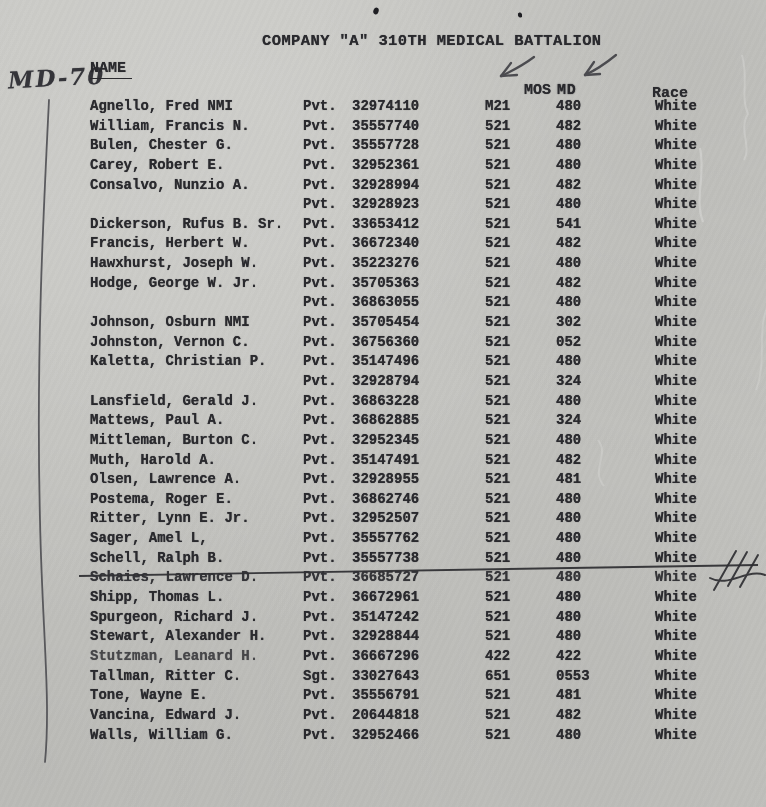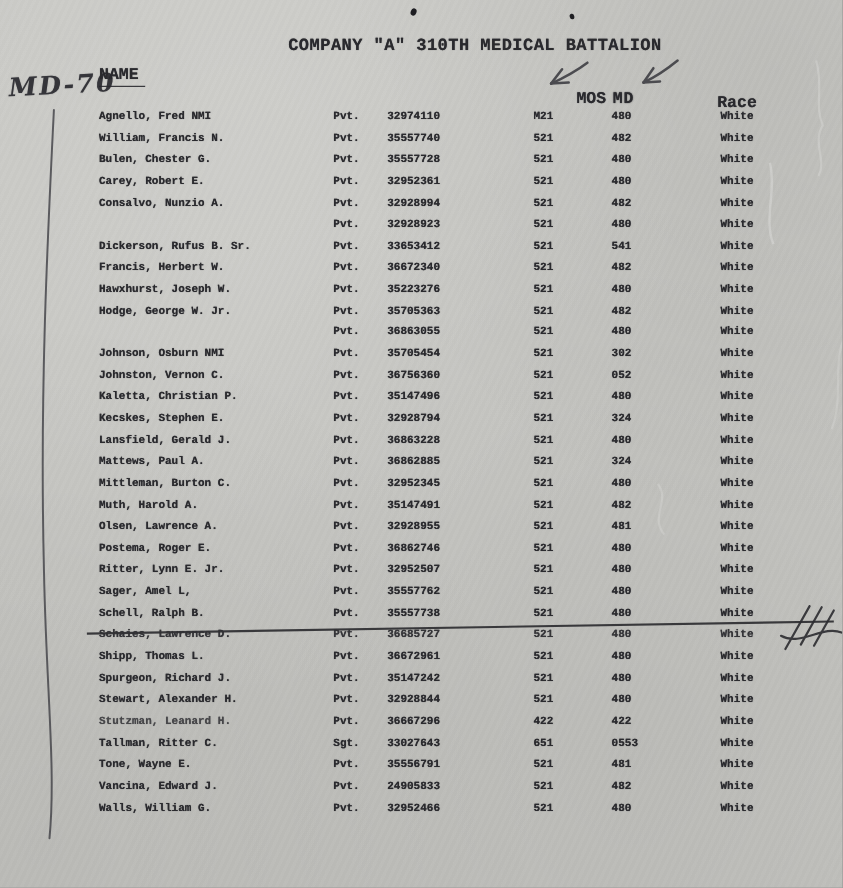--- a/index.html
+++ b/index.html
@@ -33,21 +33,21 @@
     font-size:23px;letter-spacing:2px;
     color:#35353a;transform:rotate(-3deg);
     text-shadow:0 0 1px rgba(40,40,45,.5);
   }
   .hdr{position:absolute;font-size:15px;}
   .hdr-name{left:90px;top:60px;border-bottom:1.5px solid #2a2a2e;padding:0 6px 1px 0;}
   .hdr-mos{left:485px;top:82px;padding-left:39px;}
   .hdr-mo{left:557px;top:82px;letter-spacing:.8px;text-shadow:0 0 1.2px rgba(20,20,25,.95);}
   .hdr-race{left:652px;top:85px;}
   .rows{position:absolute;left:0;top:97px;width:766px;}
-  .row{position:relative;height:19.65px;font-size:10px;line-height:19.65px;}
+  .row{position:relative;height:19.65px;font-size:14px;line-height:19.65px;}
   .cell{position:absolute;top:0;}
   .c-name{left:90px;}
   .c-rank{left:303px;}
   .c-serial{left:352px;}
   .c-mos{left:485px;}
   .c-mo{left:556px;}
   .c-race{left:655px;}
   .row.struck .cell{opacity:.92;}
   .row.faded .c-name{opacity:.8;filter:blur(.2px);}
   svg.overlay{position:absolute;left:0;top:0;pointer-events:none;}
@@ -171,21 +171,20 @@
     </div>
       <div class="row">
       <span class="cell c-name ink">Kaletta, Christian P.</span>
       <span class="cell c-rank ink">Pvt.</span>
       <span class="cell c-serial ink">35147496</span>
       <span class="cell c-mos ink">521</span>
       <span class="cell c-mo ink">480</span>
       <span class="cell c-race ink">White</span>
     </div>
       <div class="row">
-      <span class="cell c-name ink">Kecskes, Stephen E.</span>
       <span class="cell c-rank ink">Pvt.</span>
       <span class="cell c-serial ink">32928794</span>
       <span class="cell c-mos ink">521</span>
       <span class="cell c-mo ink">324</span>
       <span class="cell c-race ink">White</span>
     </div>
       <div class="row">
       <span class="cell c-name ink">Lansfield, Gerald J.</span>
       <span class="cell c-rank ink">Pvt.</span>
       <span class="cell c-serial ink">36863228</span>
@@ -309,21 +308,21 @@
       <span class="cell c-name ink">Tone, Wayne E.</span>
       <span class="cell c-rank ink">Pvt.</span>
       <span class="cell c-serial ink">35556791</span>
       <span class="cell c-mos ink">521</span>
       <span class="cell c-mo ink">481</span>
       <span class="cell c-race ink">White</span>
     </div>
       <div class="row">
       <span class="cell c-name ink">Vancina, Edward J.</span>
       <span class="cell c-rank ink">Pvt.</span>
-      <span class="cell c-serial ink">24905833</span>
+      <span class="cell c-serial ink">20644818</span>
       <span class="cell c-mos ink">521</span>
       <span class="cell c-mo ink">482</span>
       <span class="cell c-race ink">White</span>
     </div>
       <div class="row">
       <span class="cell c-name ink">Walls, William G.</span>
       <span class="cell c-rank ink">Pvt.</span>
       <span class="cell c-serial ink">32952466</span>
       <span class="cell c-mos ink">521</span>
       <span class="cell c-mo ink">480</span>

